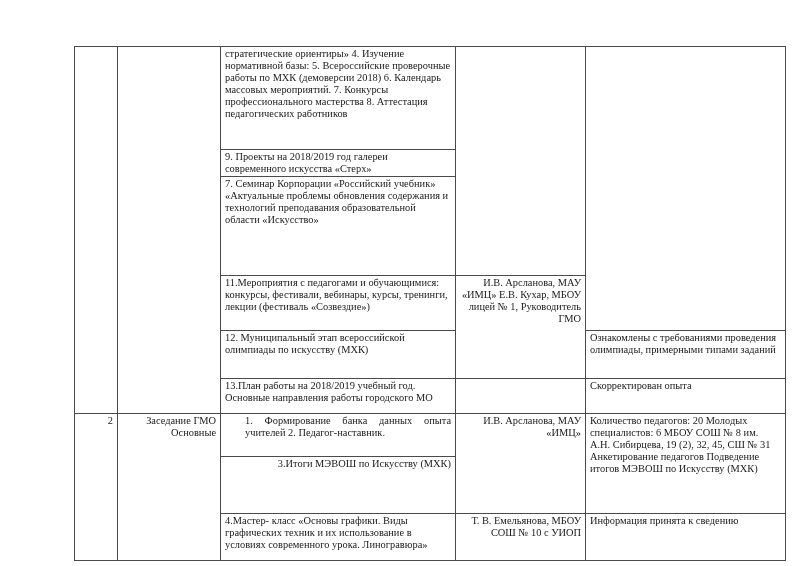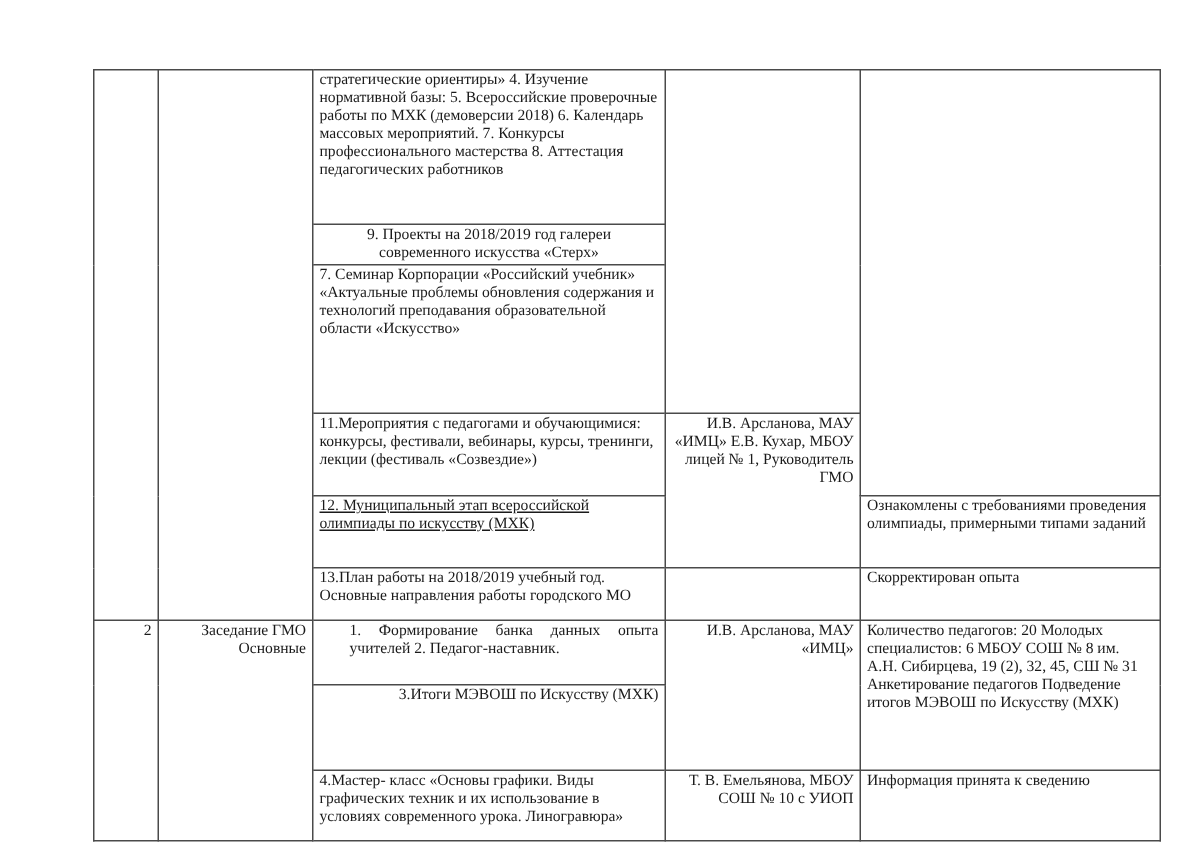--- a/index.html
+++ b/index.html
@@ -20,21 +20,21 @@
     position: absolute;
     left: 0;
     top: 0;
     width: 800px;
     height: 566px;
     background: #ffffff;
   }
 
   #doc-table {
     position: absolute;
-    left: 62px;
+    left: 74px;
     top: 46px;
     width: 711px;
     border-collapse: collapse;
     table-layout: fixed;
     border-radius: 18px;
   }
 
   #doc-table td {
     border: 1px solid #4a4a4a;
     vertical-align: top;
@@ -76,38 +76,38 @@
 4. Изучение нормативной базы:
 5. Всероссийские проверочные работы по МХК (демоверсии  2018)
 6. Календарь массовых мероприятий.
 7.  Конкурсы профессионального мастерства
 8. Аттестация педагогических работников</td>
         <td class="c4 center" rowspan="3"></td>
         <td class="c5 left" rowspan="4"></td>
       </tr>
 
       <tr>
-        <td class="c3 left" style="height:24px;text-align:center;">9. Проекты на 2018/2019 год галереи современного искусства «Стерх»</td>
+        <td class="c3 left" style="height:24px;">9. Проекты на 2018/2019 год галереи современного искусства «Стерх»</td>
       </tr>
 
       <tr>
         <td class="c3 left" style="height:96px;">7. Семинар Корпорации  «Российский учебник» «Актуальные проблемы обновления содержания и технологий преподавания образовательной области «Искусство»</td>
       </tr>
 
       <tr>
         <td class="c3 left" style="height:52px;">11.Мероприятия с педагогами и обучающимися: конкурсы, фестивали, вебинары, курсы, тренинги, лекции (фестиваль «Созвездие»)</td>
         <td class="c4 center" rowspan="2">И.В. Арсланова,
 МАУ «ИМЦ»
 Е.В. Кухар,
 МБОУ лицей № 1,
 Руководитель ГМО</td>
       </tr>
 
       <tr>
-        <td class="c3 left" style="height:45px;text-decoration:underline;">12. Муниципальный этап всероссийской олимпиады по искусству (МХК)</td>
+        <td class="c3 left" style="height:45px;">12. Муниципальный этап всероссийской олимпиады по искусству (МХК)</td>
         <td class="c5 left">Ознакомлены с требованиями проведения олимпиады, примерными типами заданий</td>
       </tr>
 
       <tr>
         <td class="c3 left" style="height:32px;">13.План работы на 2018/2019 учебный год. Основные направления работы городского МО</td>
         <td class="c4 center"></td>
         <td class="c5 left">Скорректирован опыта</td>
       </tr>
 
       <tr>

